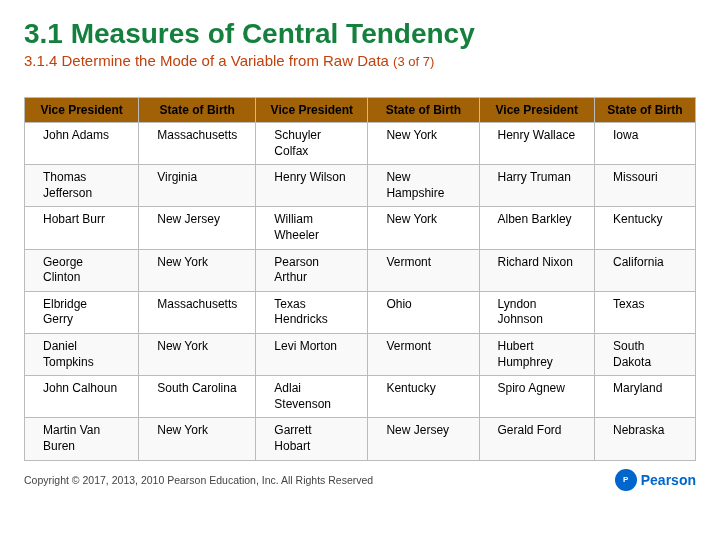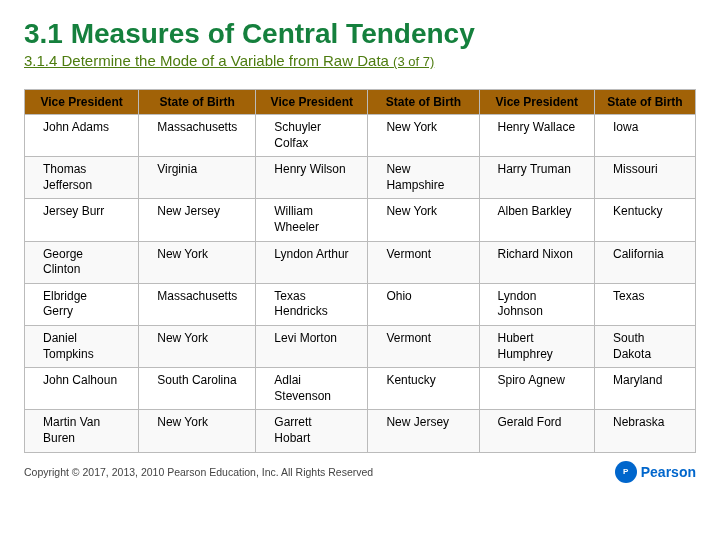--- a/index.html
+++ b/index.html
@@ -12,23 +12,22 @@
       padding: 18px 24px 12px 24px;
     }
     .main-title {
       font-size: 28px;
       font-weight: bold;
       color: #15803d;
       margin-bottom: 2px;
     }
     .sub-title {
       font-size: 15px;
-      color: #4d7c0f;
-      margin-bottom: 20px;
-      text-decoration: underline;
+      color: #c2410c;
+      margin-bottom: 28px;
     }
     .sub-title .note {
       font-size: 13px;
     }
     table {
       width: 100%;
       border-collapse: collapse;
       font-size: 12px;
     }
     th {
@@ -115,31 +114,31 @@
       </tr>
       <tr>
         <td>Thomas Jefferson</td>
         <td>Virginia</td>
         <td>Henry Wilson</td>
         <td>New Hampshire</td>
         <td>Harry Truman</td>
         <td>Missouri</td>
       </tr>
       <tr>
-        <td>Jersey Burr</td>
+        <td>Hobart Burr</td>
         <td>New Jersey</td>
         <td>William Wheeler</td>
         <td>New York</td>
         <td>Alben Barkley</td>
         <td>Kentucky</td>
       </tr>
       <tr>
         <td>George Clinton</td>
         <td>New York</td>
-        <td>Lyndon Arthur</td>
+        <td>Pearson Arthur</td>
         <td>Vermont</td>
         <td>Richard Nixon</td>
         <td>California</td>
       </tr>
       <tr>
         <td>Elbridge Gerry</td>
         <td>Massachusetts</td>
         <td>Texas Hendricks</td>
         <td>Ohio</td>
         <td>Lyndon Johnson</td>

